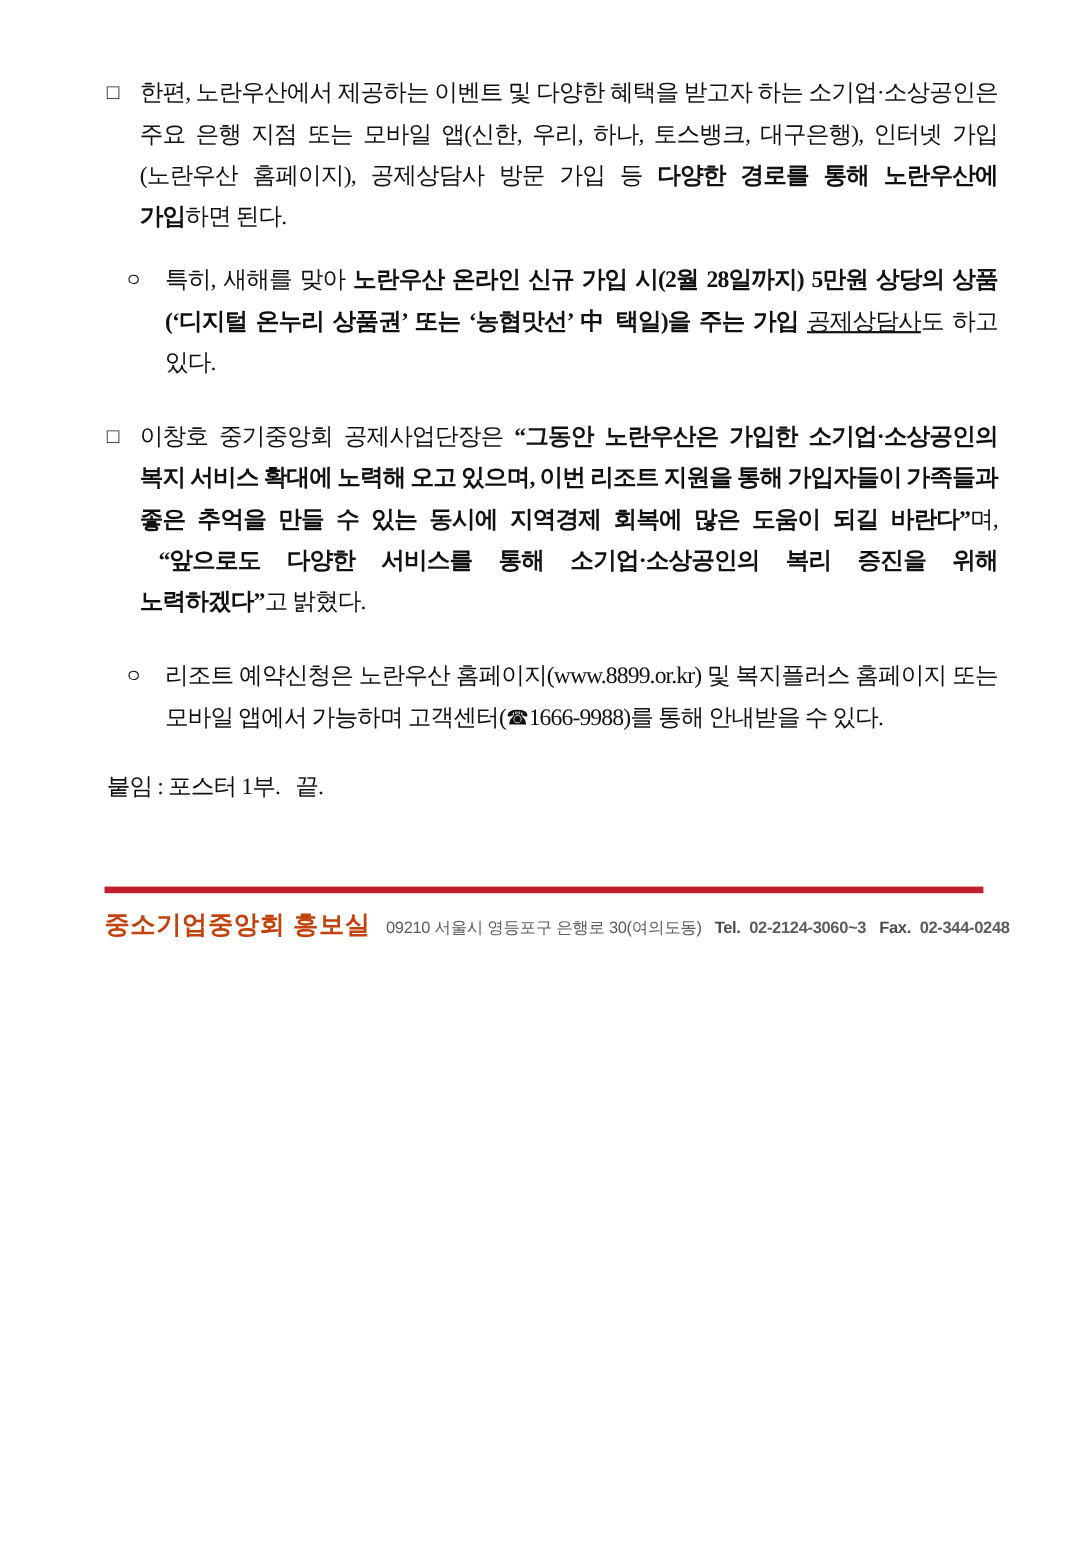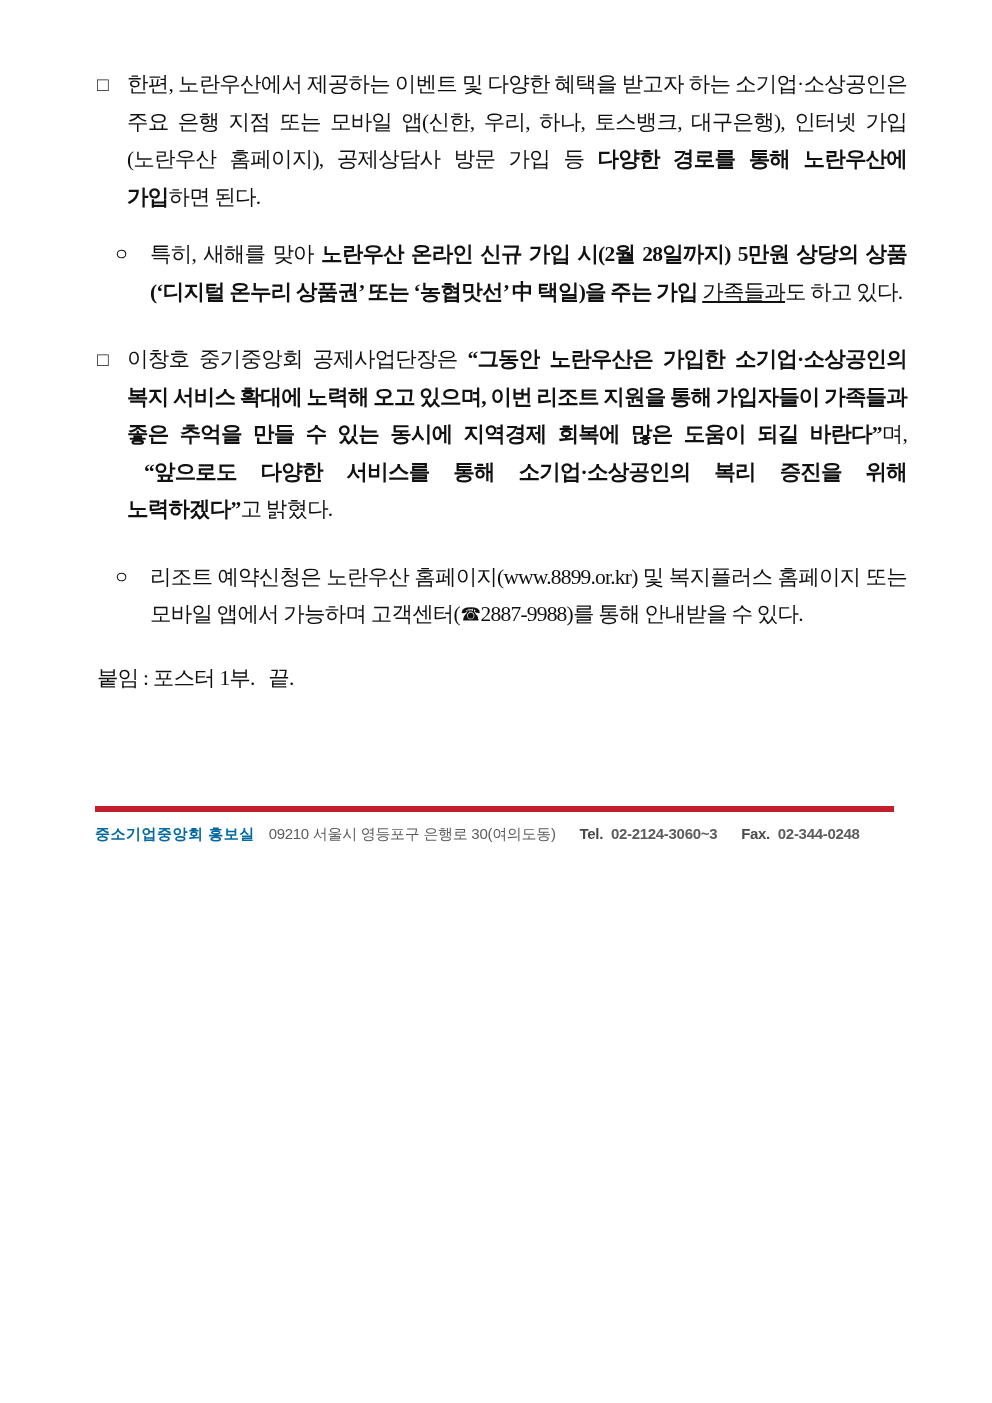--- a/index.html
+++ b/index.html
@@ -58,66 +58,66 @@
     width: 100%; height: 6px;
     background: #c0202c;
   }
   .footer-line {
     margin-top: 13px;
     display: flex;
     align-items: baseline;
     font-family: "Liberation Sans", "DejaVu Sans", sans-serif;
   }
   .org {
-    font-size: 15px;
+    font-size: 23px;
     font-weight: bold;
-    color: #0369a1;
+    color: #c2410c;
     letter-spacing: 0.5px;
     white-space: nowrap;
   }
   .addr {
     margin-left: 14px;
     font-size: 15px;
     color: #5c5c5c;
     letter-spacing: -0.3px;
     white-space: nowrap;
   }
   .addr .lbl {
     font-weight: bold;
     color: #4a4a4a;
-    margin-left: 20px;
+    margin-left: 8px;
     margin-right: 4px;
   }
   .addr .num { color: #5c5c5c; font-weight: bold; }
 </style>
 </head>
 <body>
 
 <div class="page">
 
   <div class="content">
 
     <div class="para lvl1">
       <span class="bullet">□</span>
       <div class="ptext"><span>한편, </span><span style="font-weight: normal;">노란우산에서 제공하는 이벤트 및 다양한 혜택을 받고자 하는 소기업·소상공인</span><span>은 주요 은행 지점 또는 모바일 앱(신한, 우리, 하나, 토스뱅크, 대구은행), 인터넷 가입(노란우산 홈페이지), 공제상담사 방문 가입 등 </span><span style="font-weight: bold;">다양한 경로를 통해 노란우산에 가입</span><span>하면 된다.</span></div>
     </div>
 
     <div class="para lvl2">
       <span class="bullet">ㅇ</span>
-      <div class="ptext"><span>특히, 새해를 맞아 </span><span style="font-weight: bold;">노란우산 온라인 신규 가입 시(2월 28일까지) 5만원 상당의 상품(‘디지털 온누리 상품권’ 또는 ‘농협맛선’ 中 택일)을 주는 가입 </span><span style="text-decoration: underline;">가족들과</span><span>도 하고 있다.</span></div>
+      <div class="ptext"><span>특히, 새해를 맞아 </span><span style="font-weight: bold;">노란우산 온라인 신규 가입 시(2월 28일까지) 5만원 상당의 상품(‘디지털 온누리 상품권’ 또는 ‘농협맛선’ 中 택일)을 주는 가입 </span><span style="text-decoration: underline;">공제상담사</span><span>도 하고 있다.</span></div>
     </div>
 
     <div class="para lvl1 gap-lg">
       <span class="bullet">□</span>
       <div class="ptext"><span>이창호 중기중앙회 공제사업단장은 </span><span style="font-weight: bold;">“그동안 노란우산은 가입한 소기업·소상공인의 복지 서비스 확대에 노력해 오고 있으며, 이번 리조트 지원을 통해 가입자들이 가족들과 좋은 추억을 만들 수 있는 동시에 지역경제 회복에 많은 도움이 되길 바란다”</span><span>며, </span><span style="font-weight: bold; margin-left: 17px;">“앞으로도 다양한 서비스를 통해 소기업·소상공인의 복리 증진을 위해 노력하겠다”</span><span>고 밝혔다.</span></div>
     </div>
 
     <div class="para lvl2 gap-lg">
       <span class="bullet">ㅇ</span>
-      <div class="ptext"><span>리조트 예약신청은 노란우산 홈페이지(www.8899.or.kr) 및 복지플러스 홈페이지 또는 모바일 앱에서 가능하며 고객센터(☎2887-9988)를 통해 안내받을 수 있다.</span></div>
+      <div class="ptext"><span>리조트 예약신청은 노란우산 홈페이지(www.8899.or.kr) 및 복지플러스 홈페이지 또는 모바일 앱에서 가능하며 고객센터(☎1666-9988)를 통해 안내받을 수 있다.</span></div>
     </div>
 
     <div class="attach">붙임 : 포스터 1부.   끝.</div>
 
   </div>
 
   <div class="footer">
     <div class="redbar" style="background: rgb(192, 32, 44);"></div>
     <div class="footer-line">
       <span class="org">중소기업중앙회 홍보실</span>

